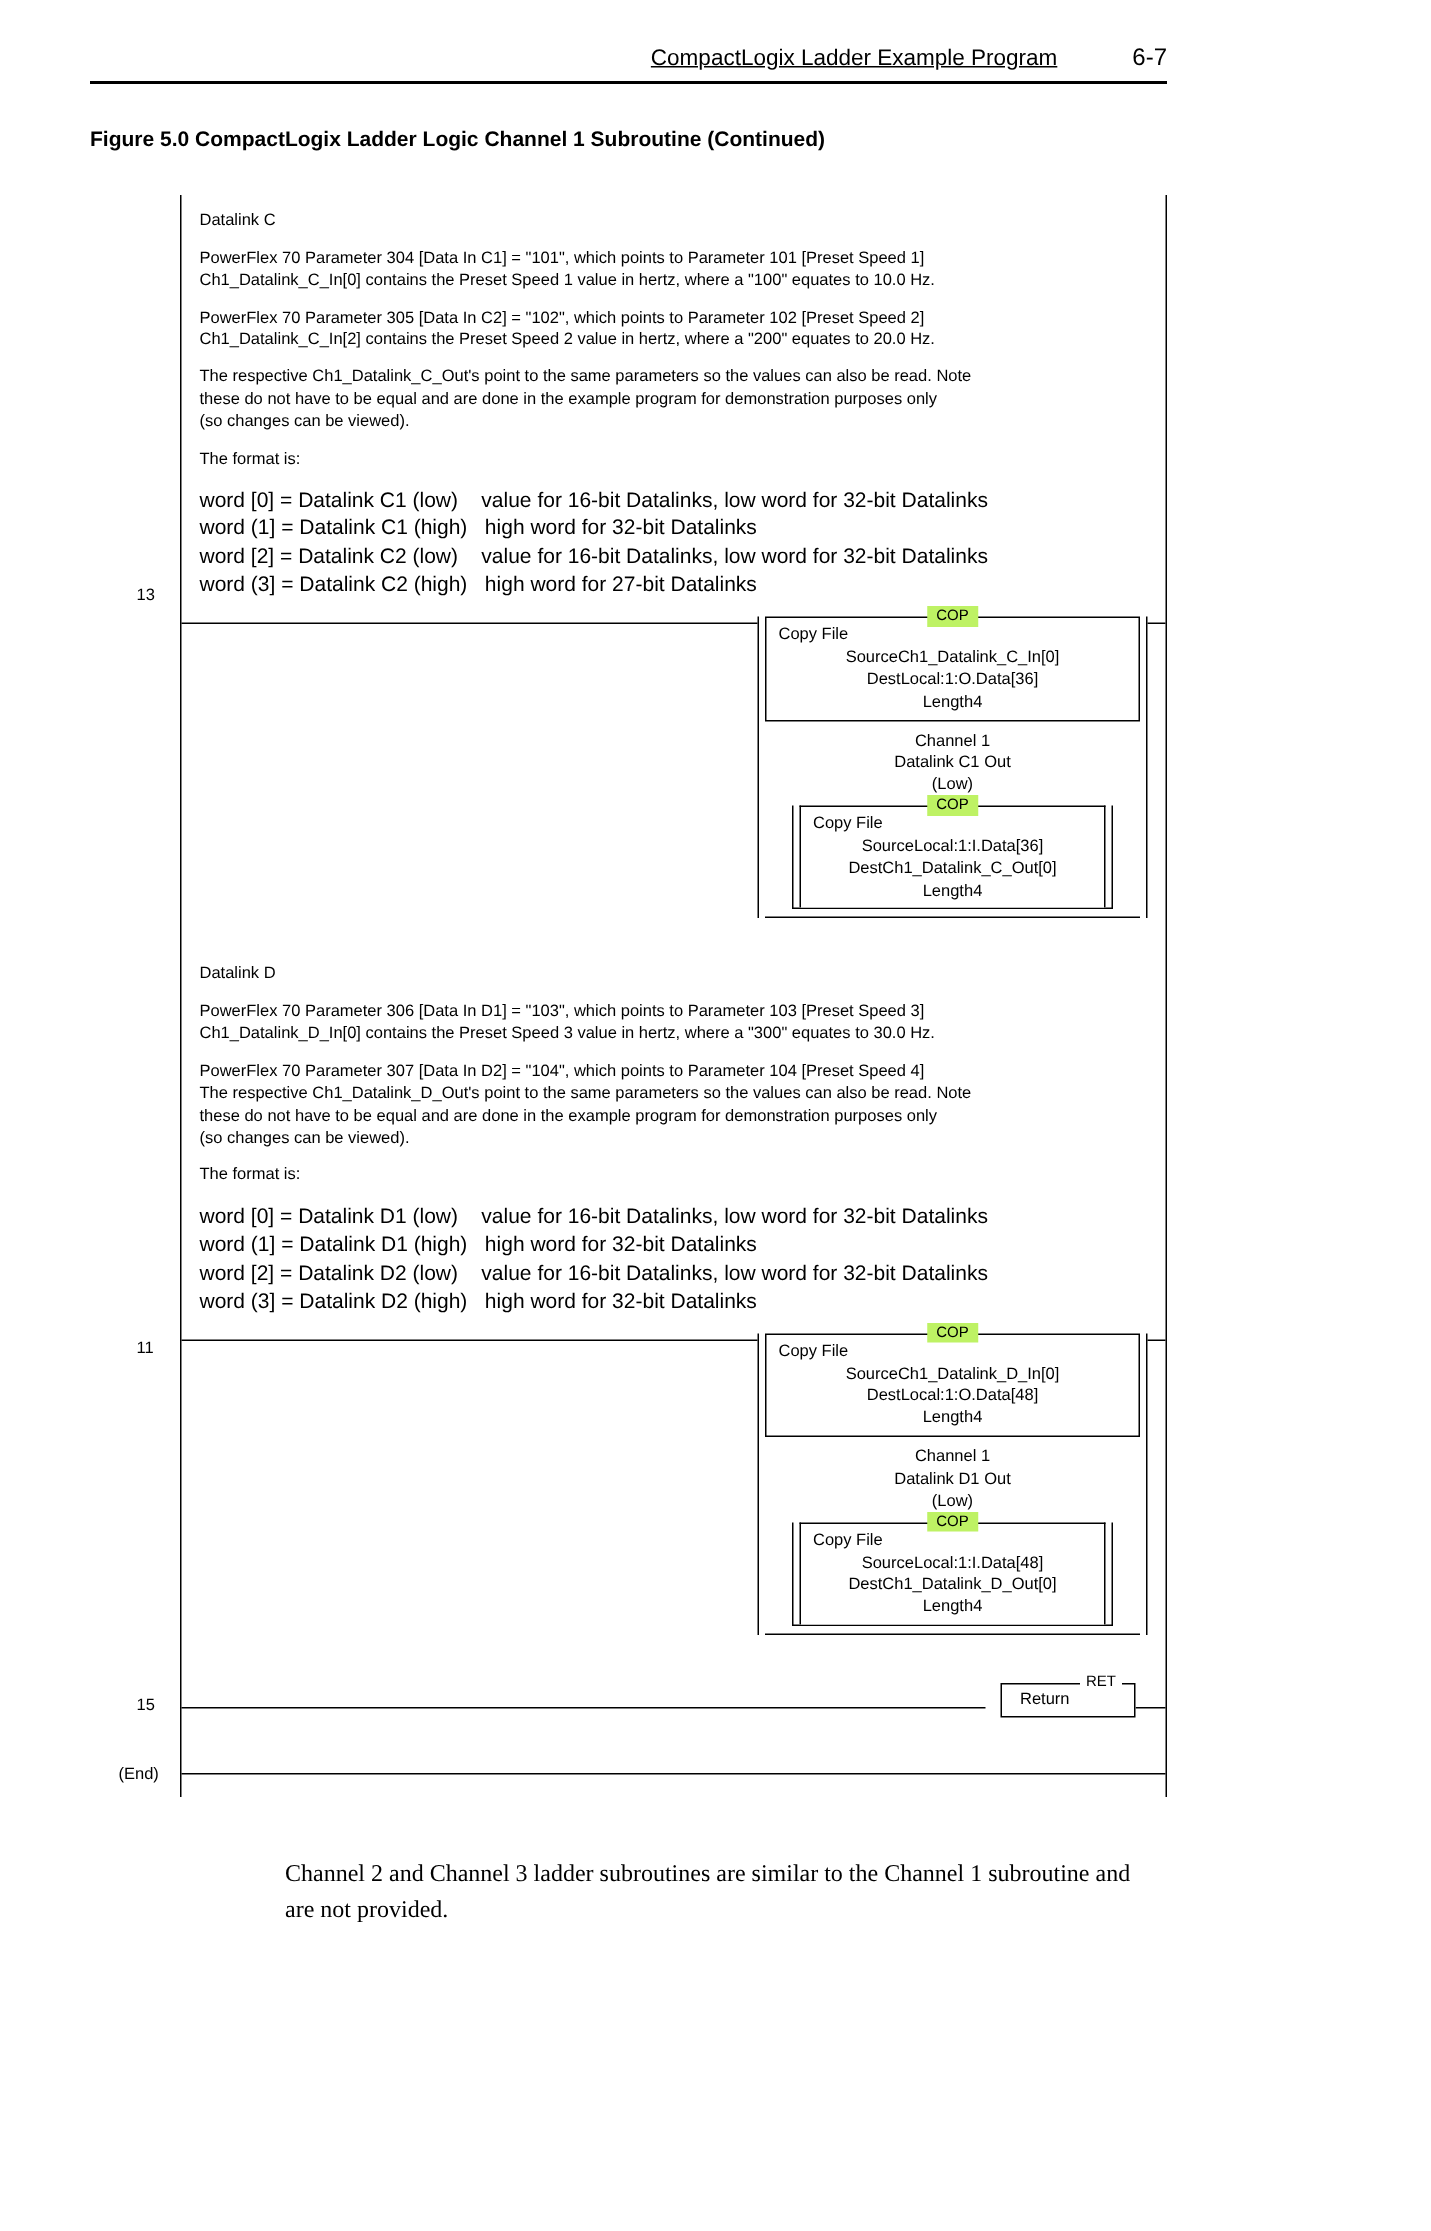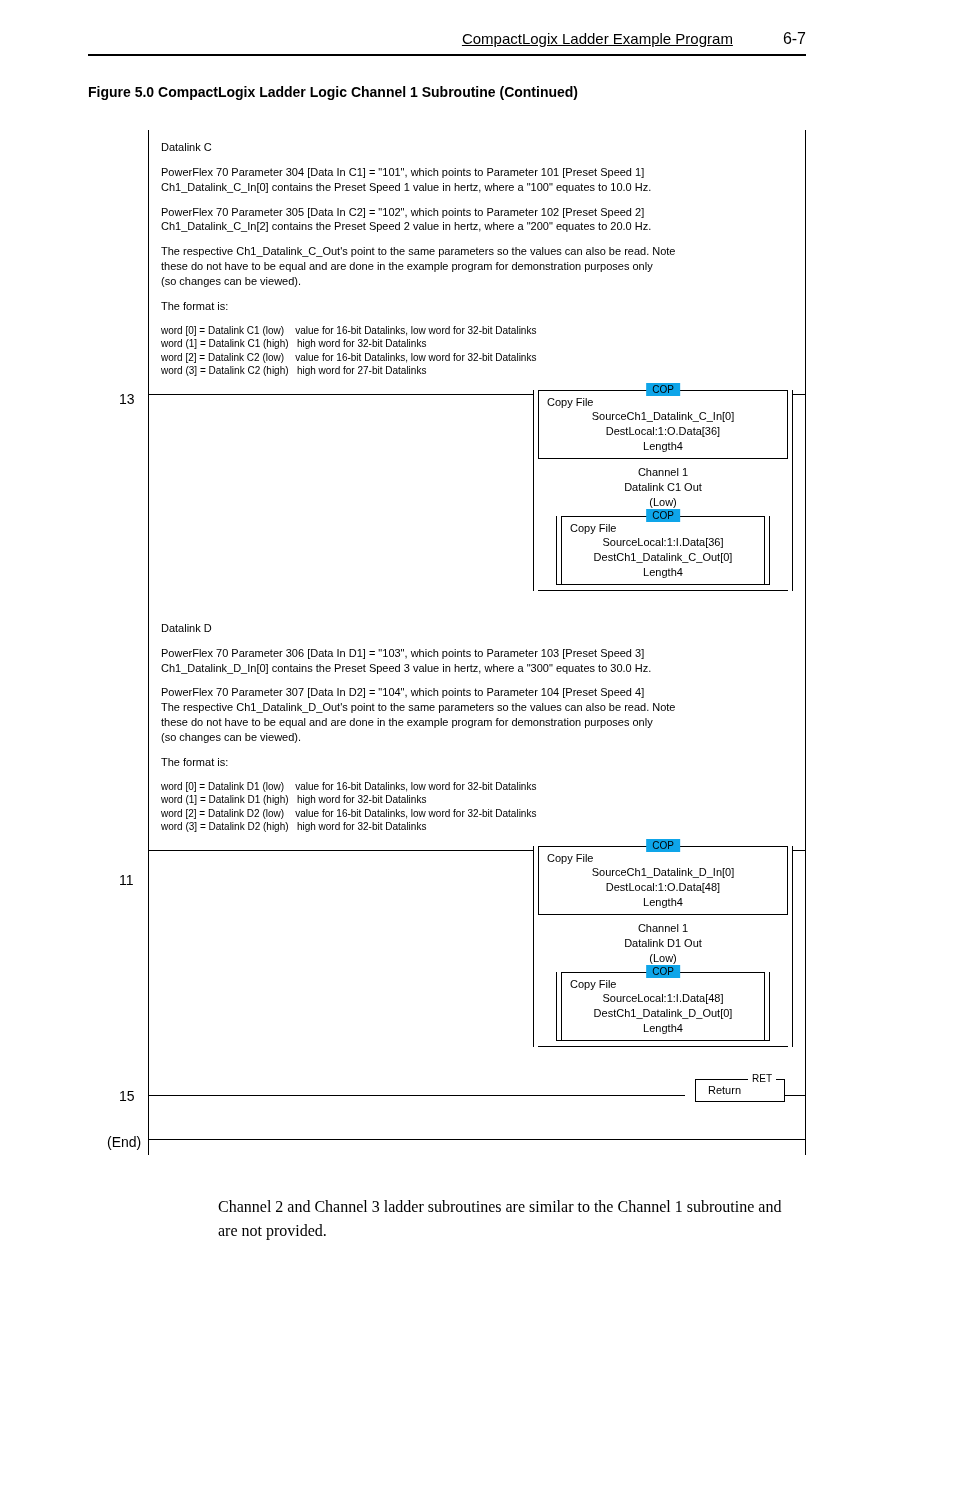--- a/index.html
+++ b/index.html
@@ -6,21 +6,20 @@
   body {
     margin: 0;
     padding: 0;
     font-family: Arial, Helvetica, sans-serif;
     background: #fff;
     width: 954px;
   }
   .page {
     width: 838px;
     padding: 30px 60px 40px 60px;
-    margin-left: 28px;
   }
   .header-line {
     border-bottom: 2px solid #000;
     padding-bottom: 6px;
     margin-bottom: 28px;
     display: flex;
     justify-content: flex-end;
     align-items: baseline;
   }
   .header-title {
@@ -46,24 +45,24 @@
   .rung-block {
     border-left: 1px solid #000;
     border-right: 1px solid #000;
     padding: 10px 12px 10px 12px;
     position: relative;
     min-height: 20px;
   }
   .rung-label {
     position: absolute;
     left: -30px;
-    font-size: 14px;
+    font-size: 11px;
   }
   .comment-text { font-size: 11px; }
-  .wordtable { font-family: Arial, sans-serif; font-size: 10px; }
+  .wordtable { font-family: Arial, sans-serif; font-size: 14px; }
   .instr-area {
     display: flex;
     justify-content: flex-end;
     margin-top: 4px;
     position: relative;
   }
   .instr-col {
     width: 260px;
   }
   .instr-box {
@@ -72,21 +71,21 @@
     font-size: 11px;
     position: relative;
     background: #fff;
     margin-bottom: 6px;
   }
   .instr-box .title {
     position: absolute;
     top: -8px;
     left: 50%;
     transform: translateX(-50%);
-    background: #0ea5e9;
+    background: #bef264;
     padding: 0 6px;
     font-size: 10px;
   }
   .instr-row { display: flex; justify-content: center; }
   .branch-label {
     text-align: center;
     font-size: 11px;
     margin: 4px 0 2px 0;
   }
   .ret-box {

